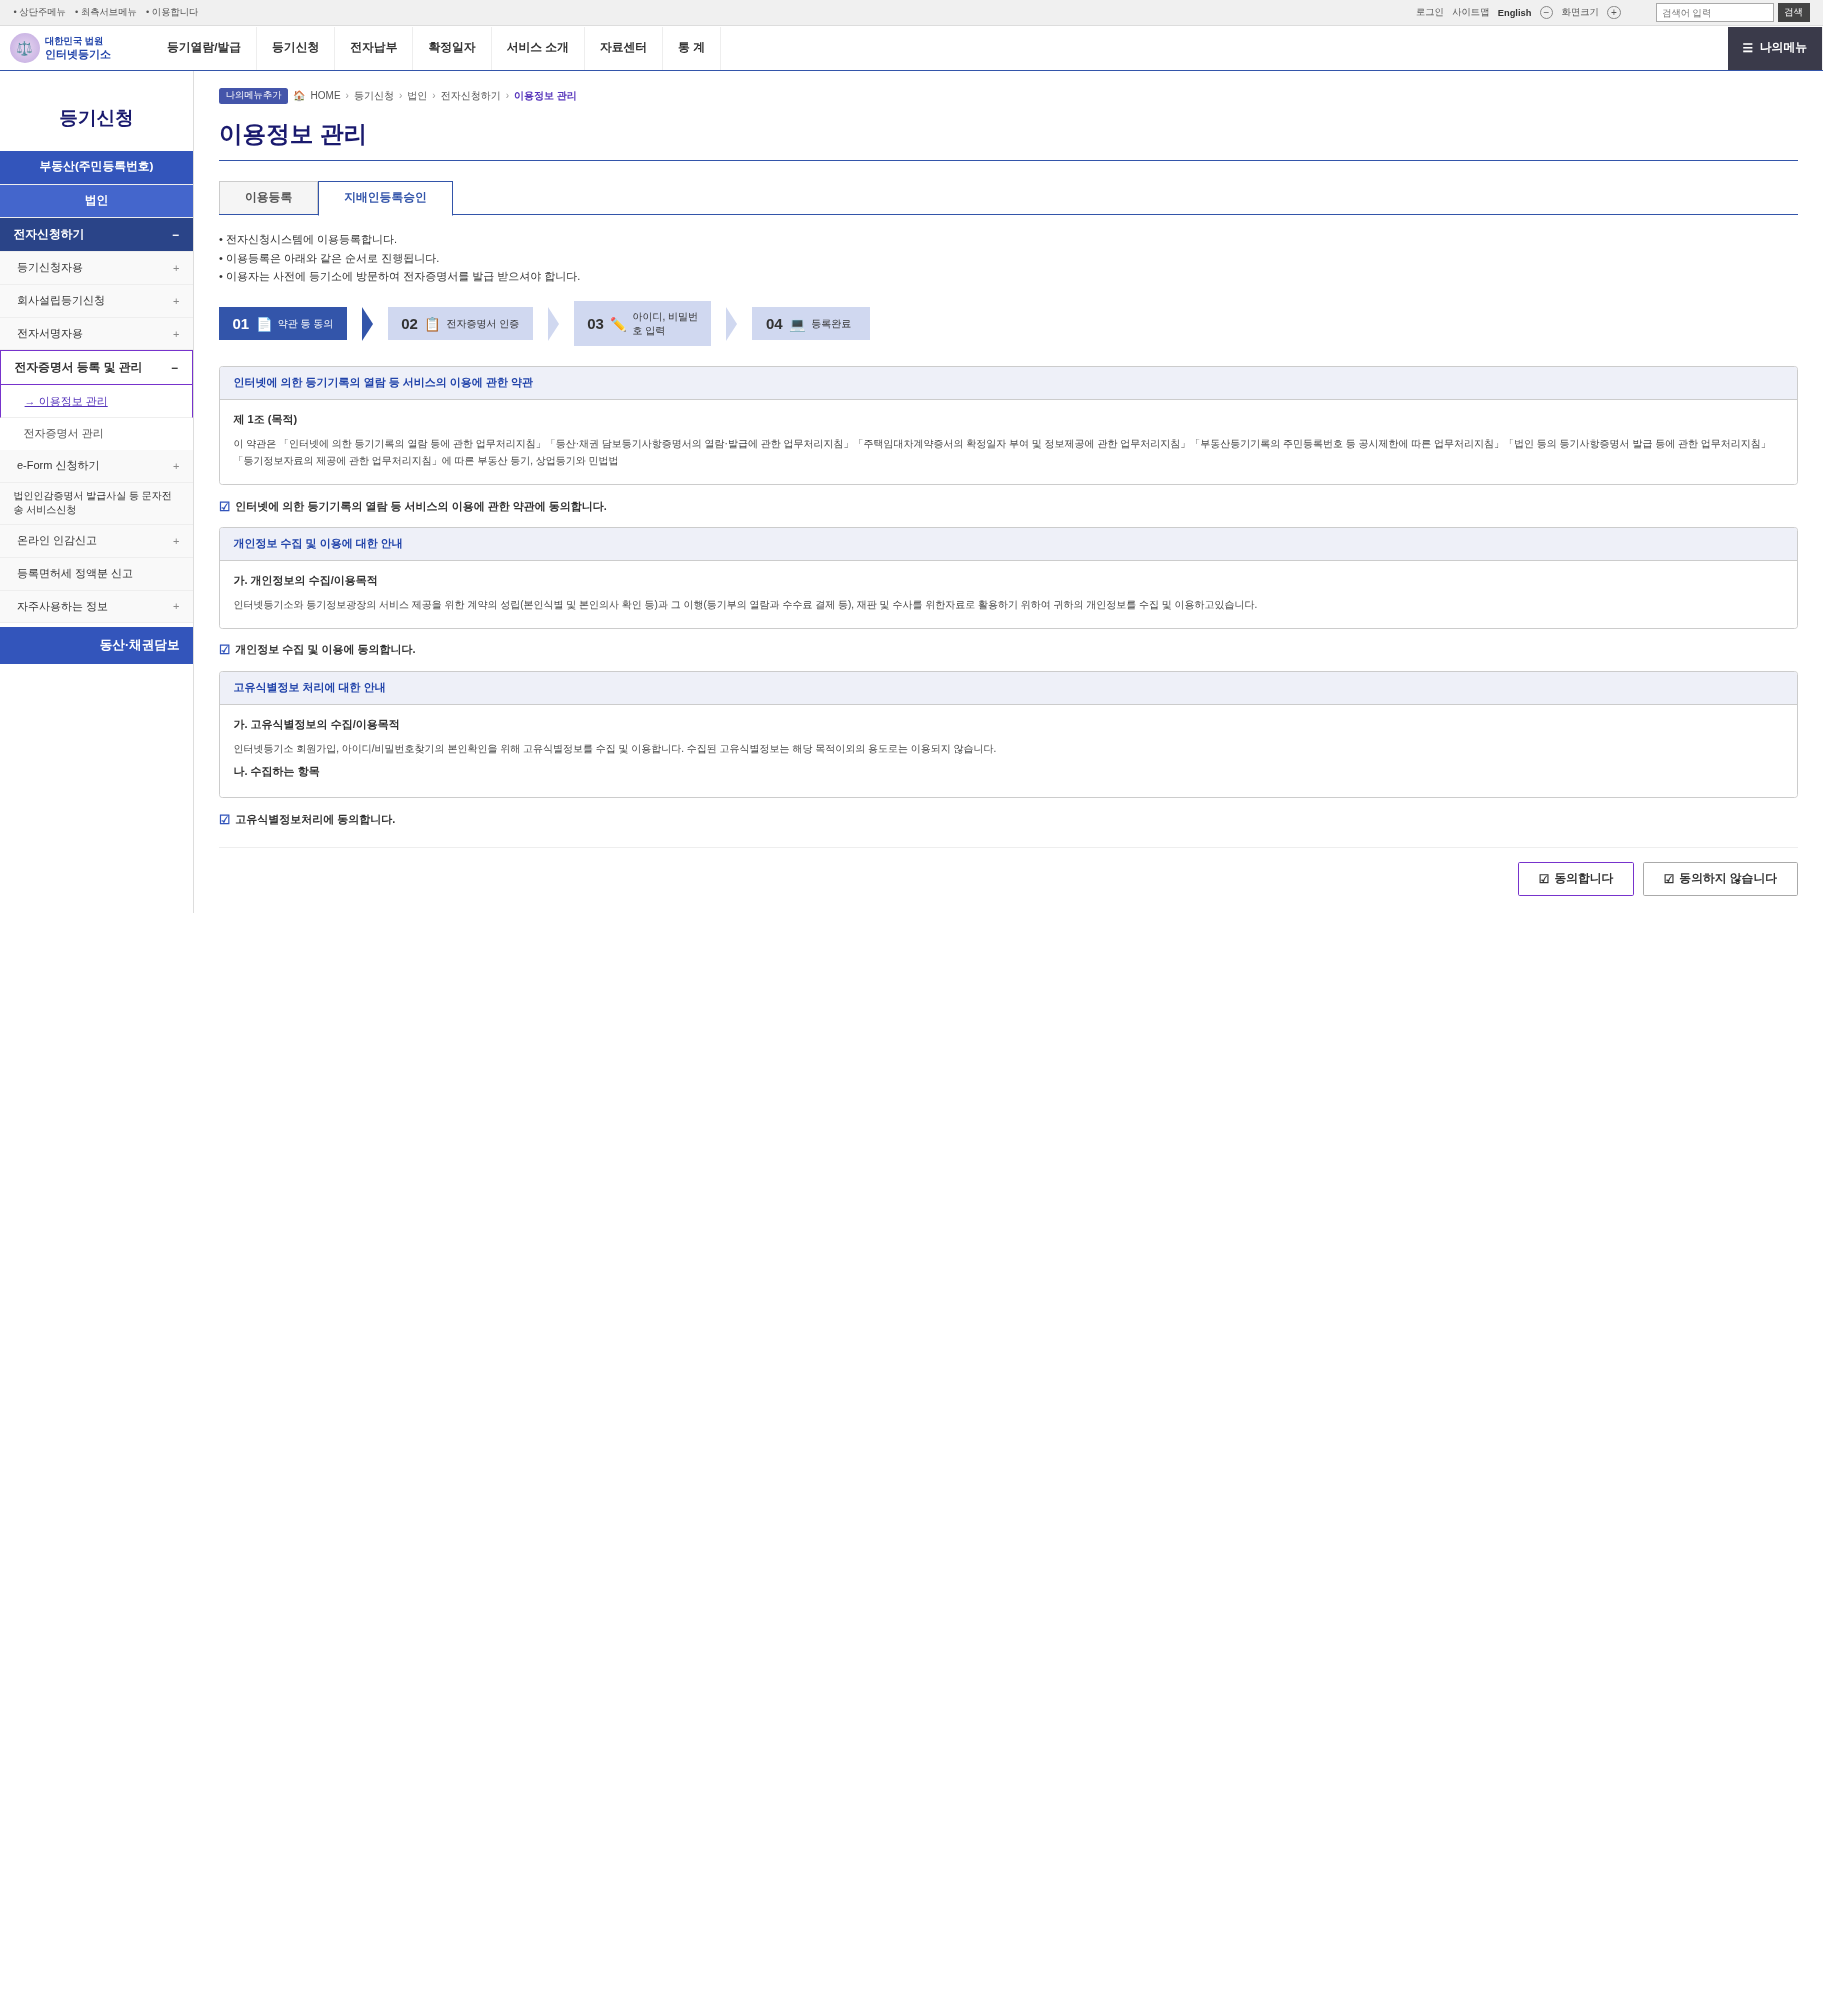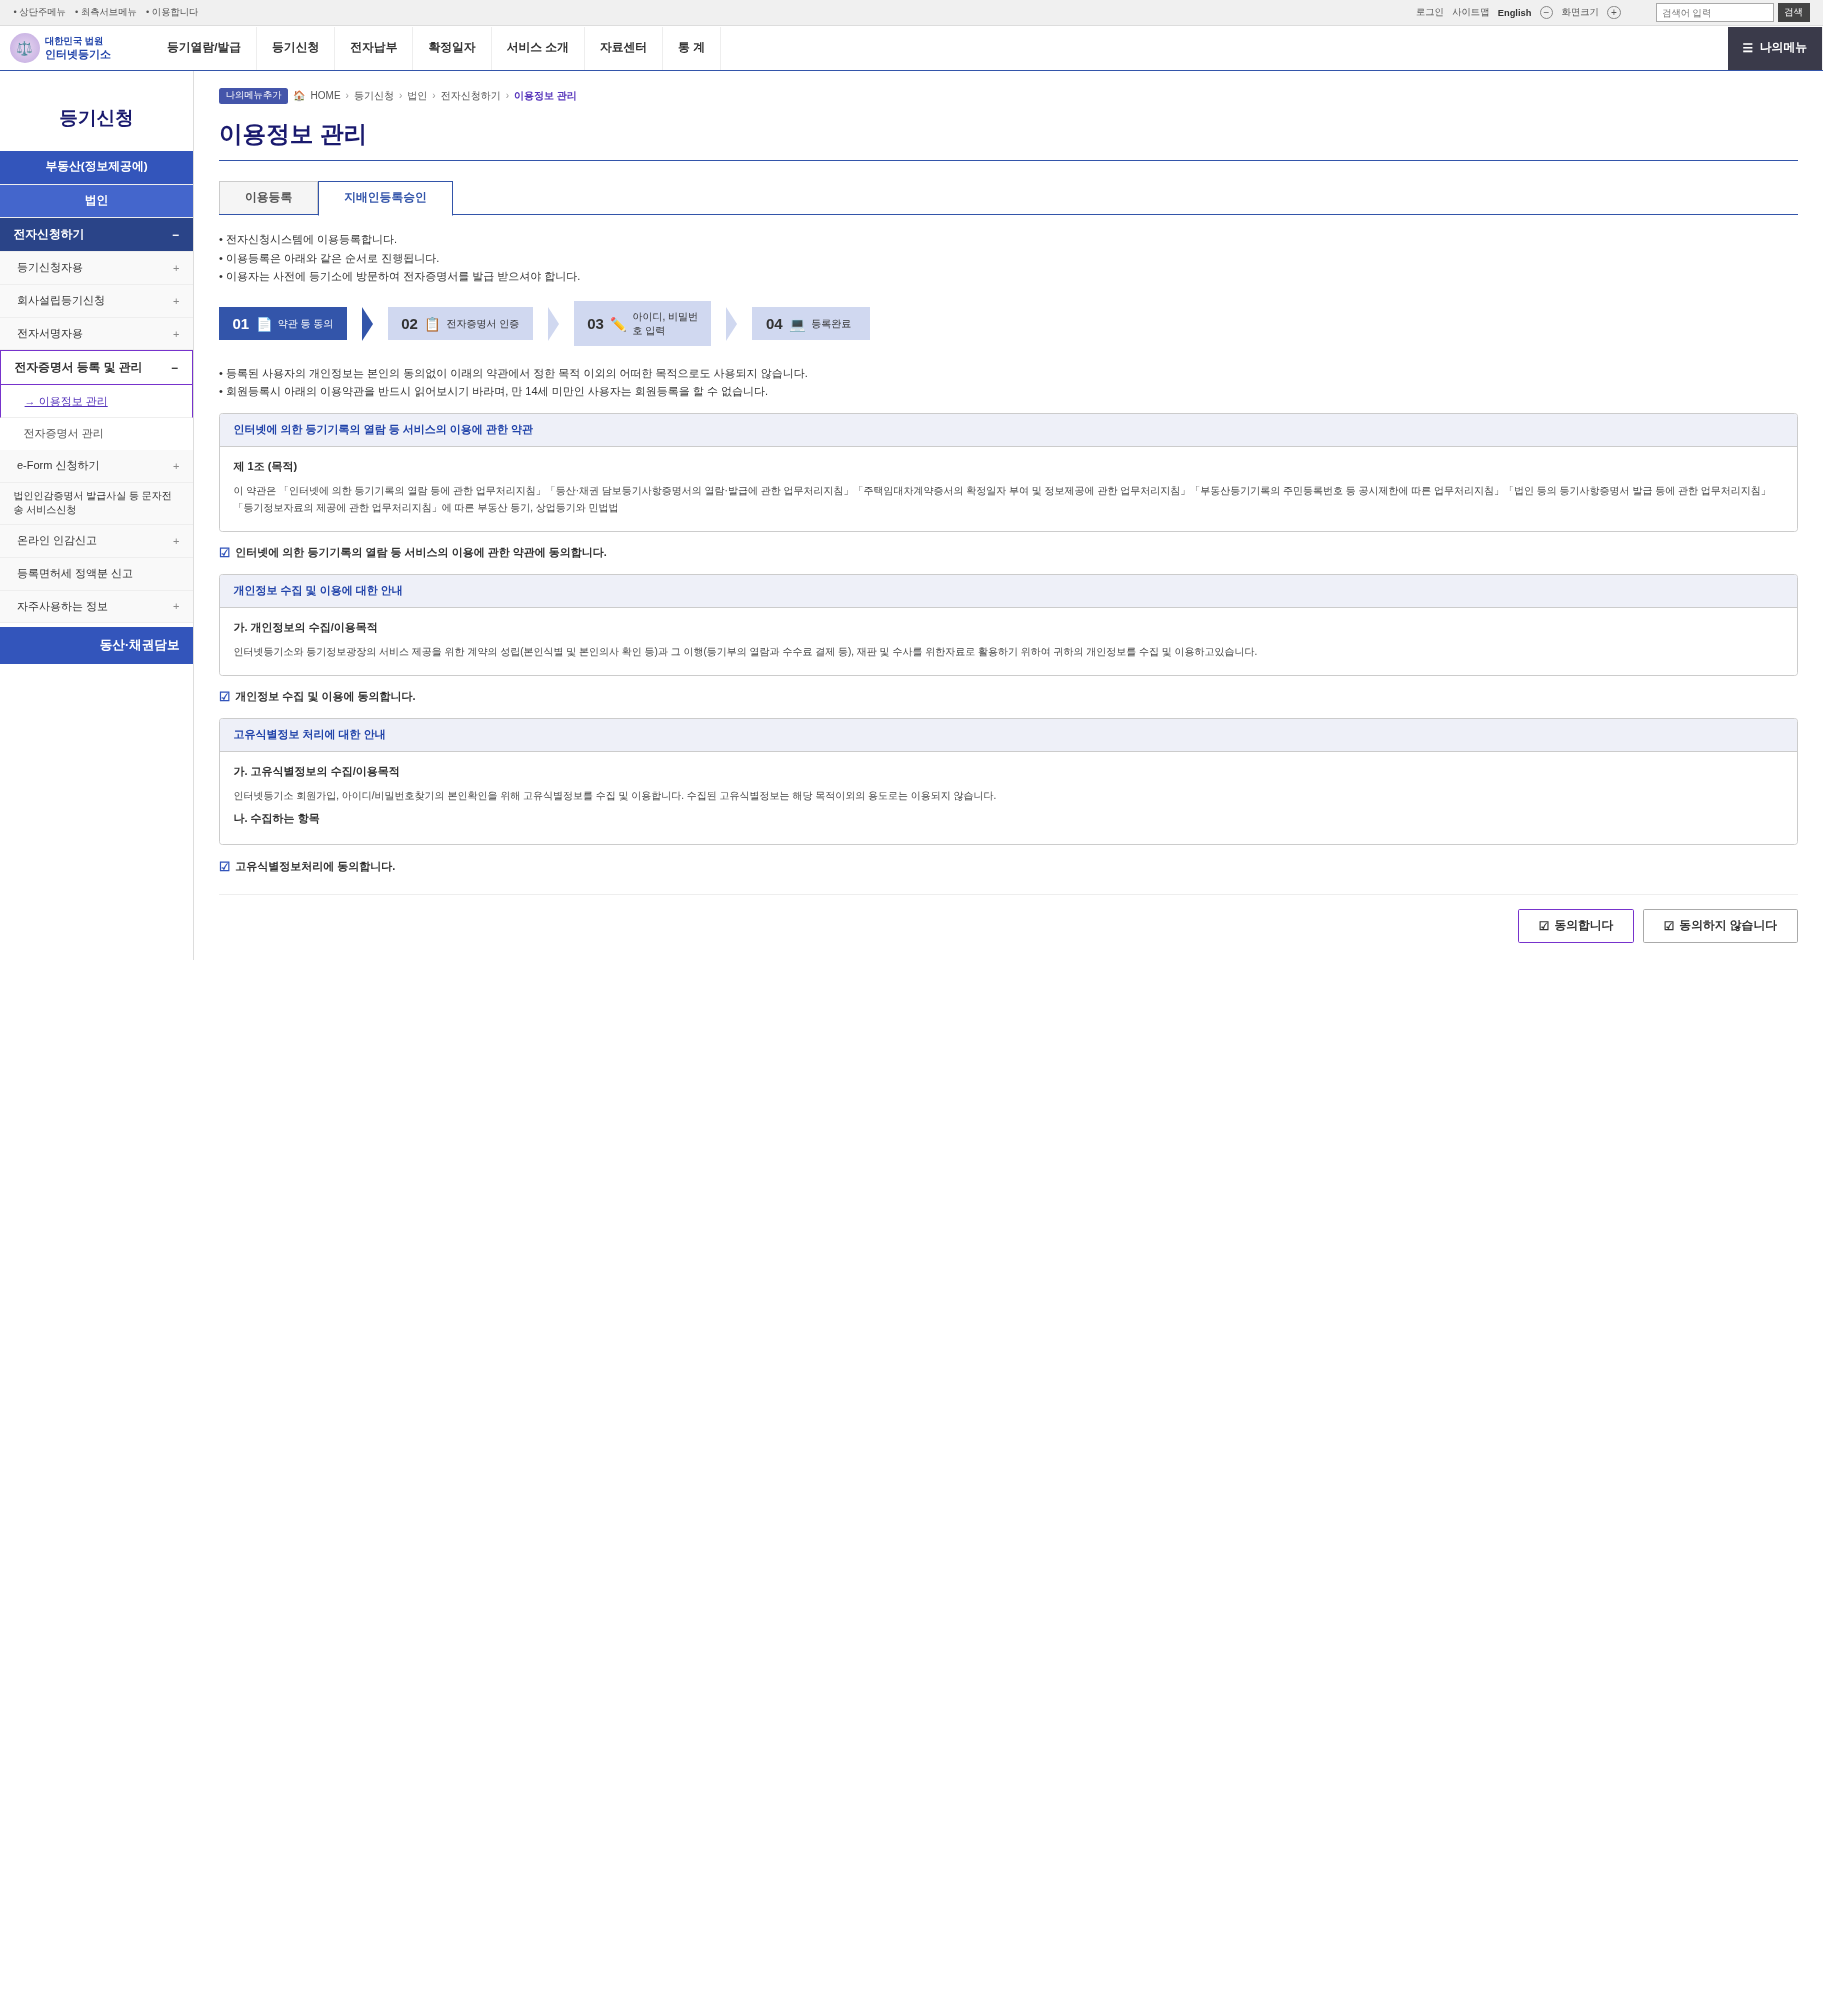--- a/index.html
+++ b/index.html
@@ -418,21 +418,21 @@
       <span>☰</span>
       <span>나의메뉴</span>
     </div>
   </div>
 </nav>
 
 <div class="page-layout">
 
   <aside class="sidebar">
     <div class="sidebar-title">등기신청</div>
-    <div class="sidebar-menu-item blue-bg">부동산(정보제공에)</div>
+    <div class="sidebar-menu-item blue-bg">부동산(주민등록번호)</div>
     <div class="sidebar-menu-item light-blue">법인</div>
     <div class="sidebar-menu-item dark-blue-sub">
       <span>전자신청하기</span>
       <span>−</span>
     </div>
     <div class="sidebar-menu-item sub-item">
       <span>등기신청자용</span>
       <span class="plus">+</span>
     </div>
     <div class="sidebar-menu-item sub-item">
@@ -523,24 +523,20 @@
 호 입력</span>
       </div>
       <div class="step-arrow"></div>
       <div class="step">
         <span class="step-number">04</span>
         <span class="step-icon">💻</span>
         <span class="step-text">등록완료</span>
       </div>
     </div>
 
-    <div class="terms-notice">
-      <p>등록된 사용자의 개인정보는 본인의 동의없이 이래의 약관에서 정한 목적 이외의 어떠한 목적으로도 사용되지 않습니다.</p>
-      <p>회원등록시 아래의 이용약관을 반드시 읽어보시기 바라며, 만 14세 미만인 사용자는 회원등록을 할 수 없습니다.</p>
-    </div>
 
     <div class="terms-box">
       <div class="terms-box-header">인터넷에 의한 등기기록의 열람 등 서비스의 이용에 관한 약관</div>
       <div class="terms-box-body">
         <h4>제 1조 (목적)</h4>
         <p>이 약관은 「인터넷에 의한 등기기록의 열람 등에 관한 업무처리지침」「등산·채권 담보등기사항증명서의 열람·발급에 관한 업무처리지침」「주택임대차계약증서의 확정일자 부여 및 정보제공에 관한 업무처리지침」「부동산등기기록의 주민등록번호 등 공시제한에 따른 업무처리지침」「법인 등의 등기사항증명서 발급 등에 관한 업무처리지침」「등기정보자료의 제공에 관한 업무처리지침」에 따른 부동산 등기, 상업등기와 민법법</p>
       </div>
     </div>
 
     <div class="agreement-line">

